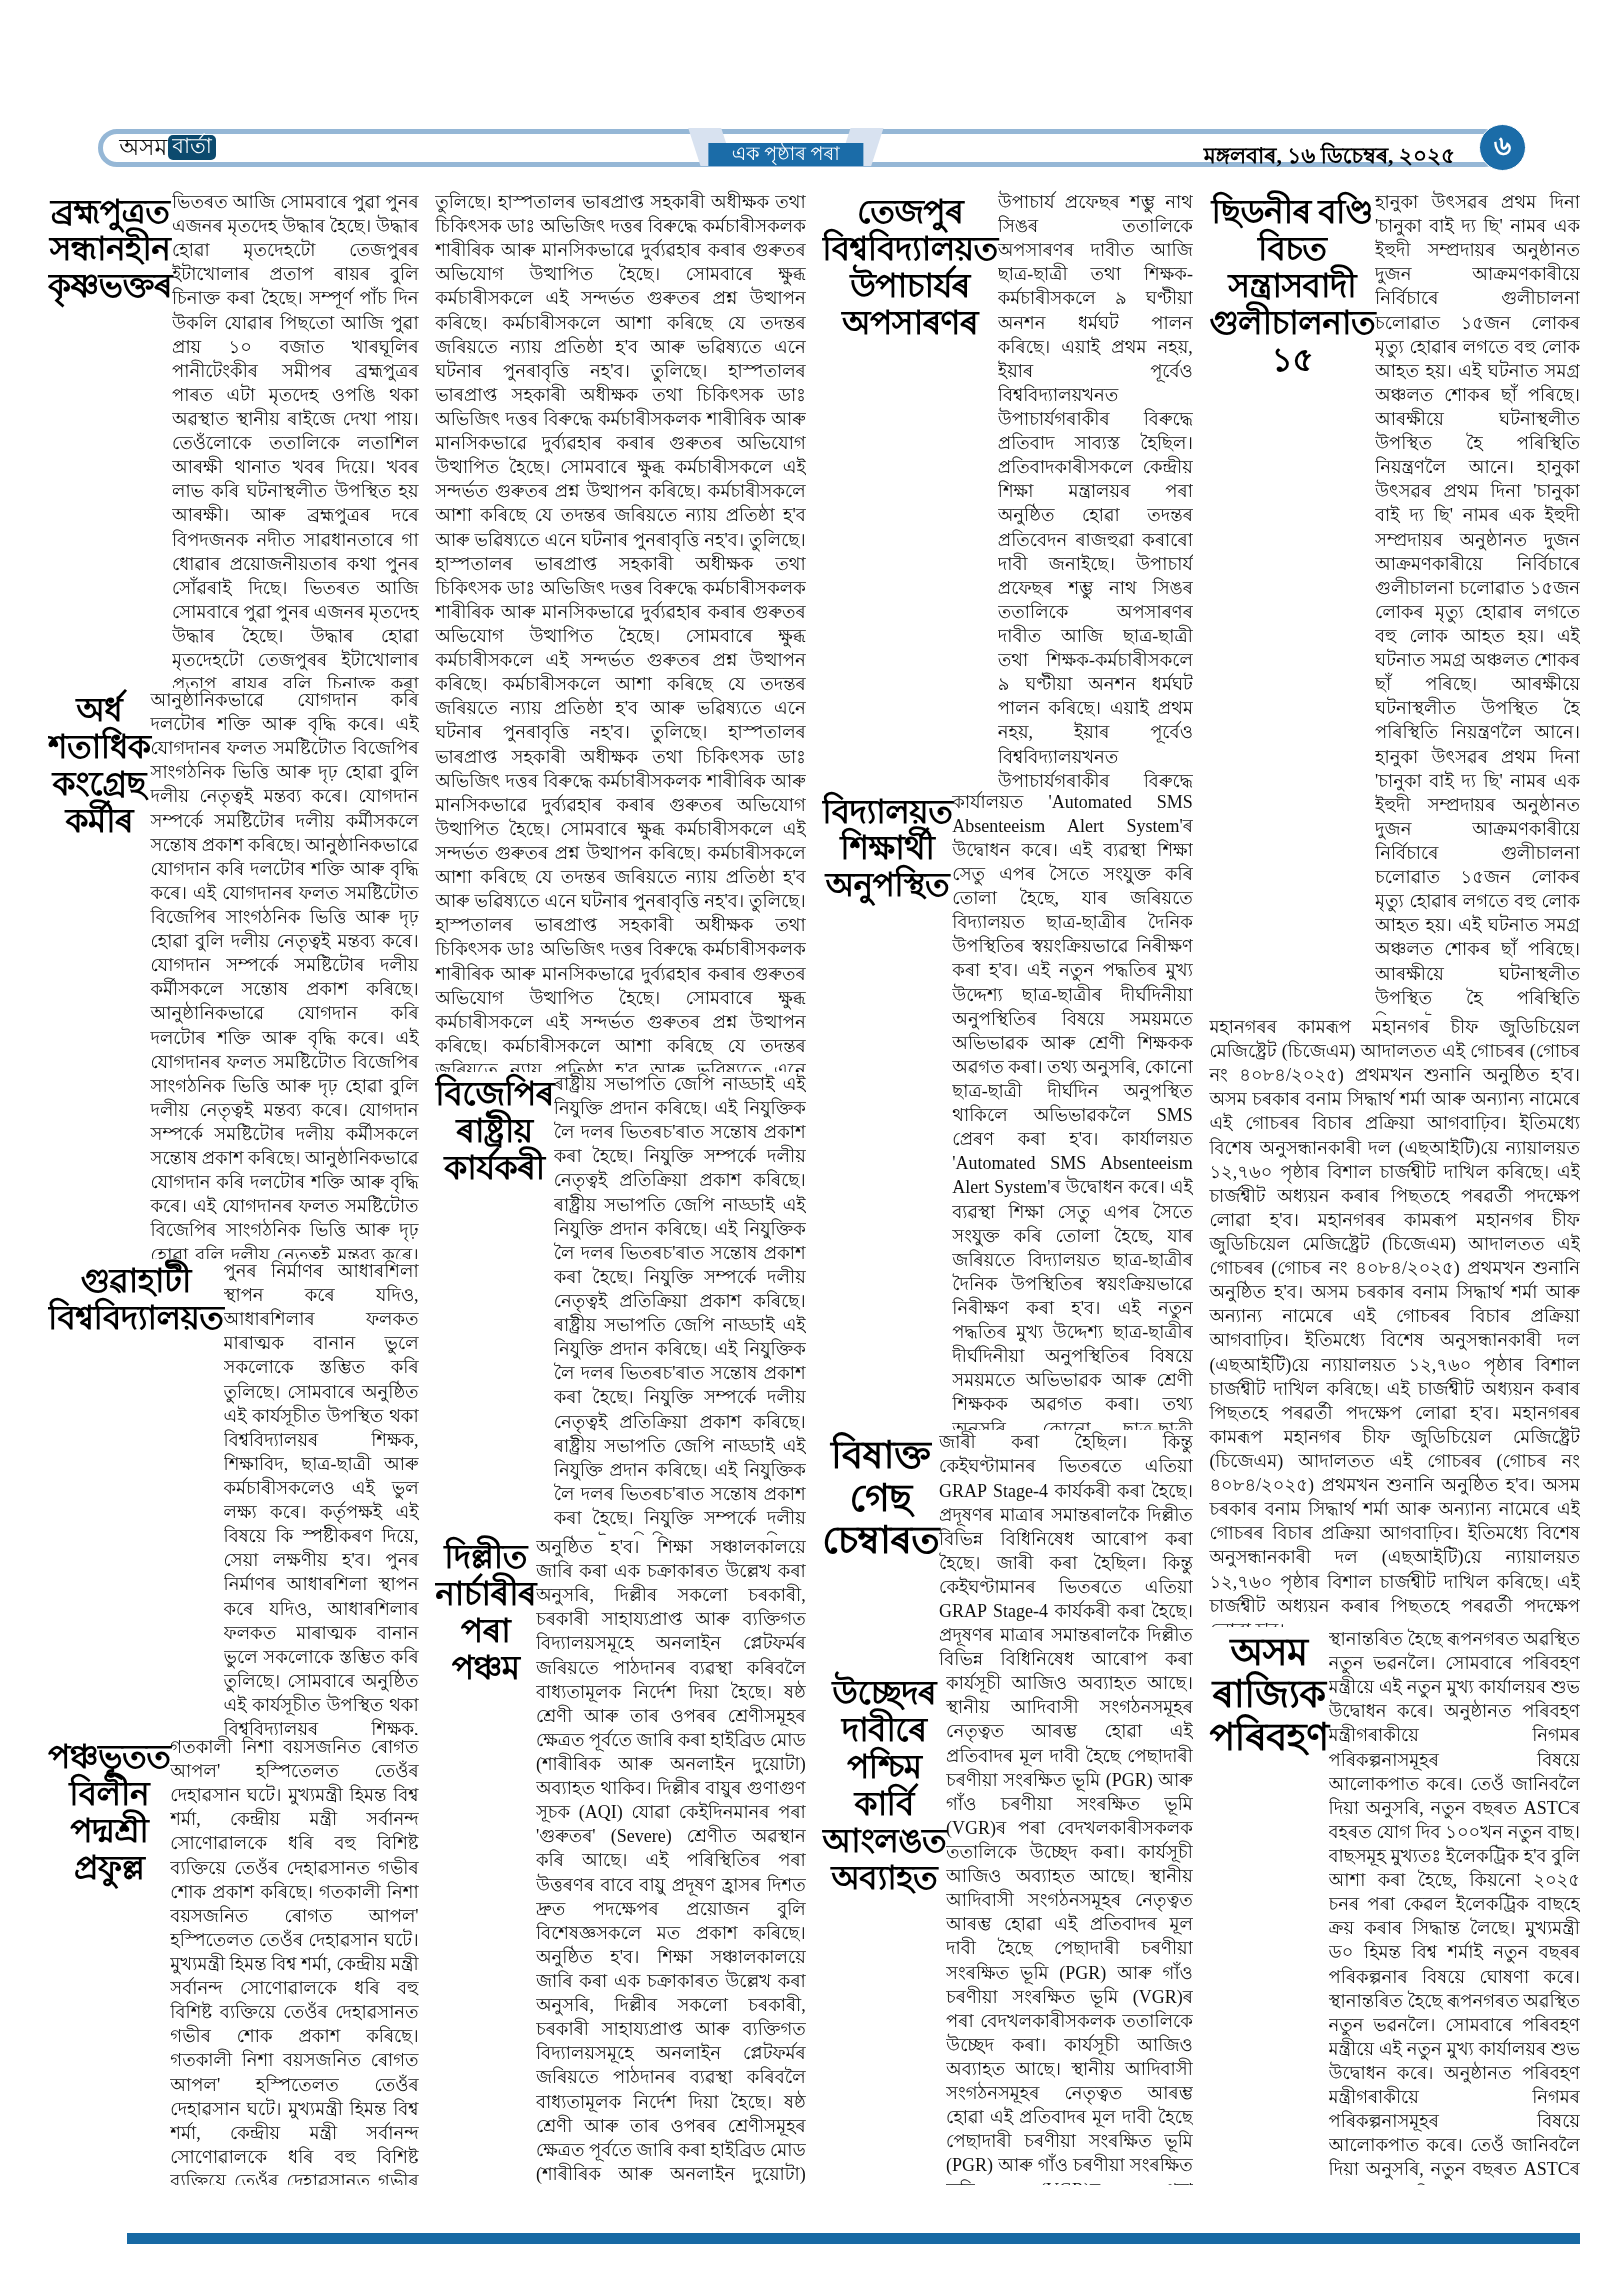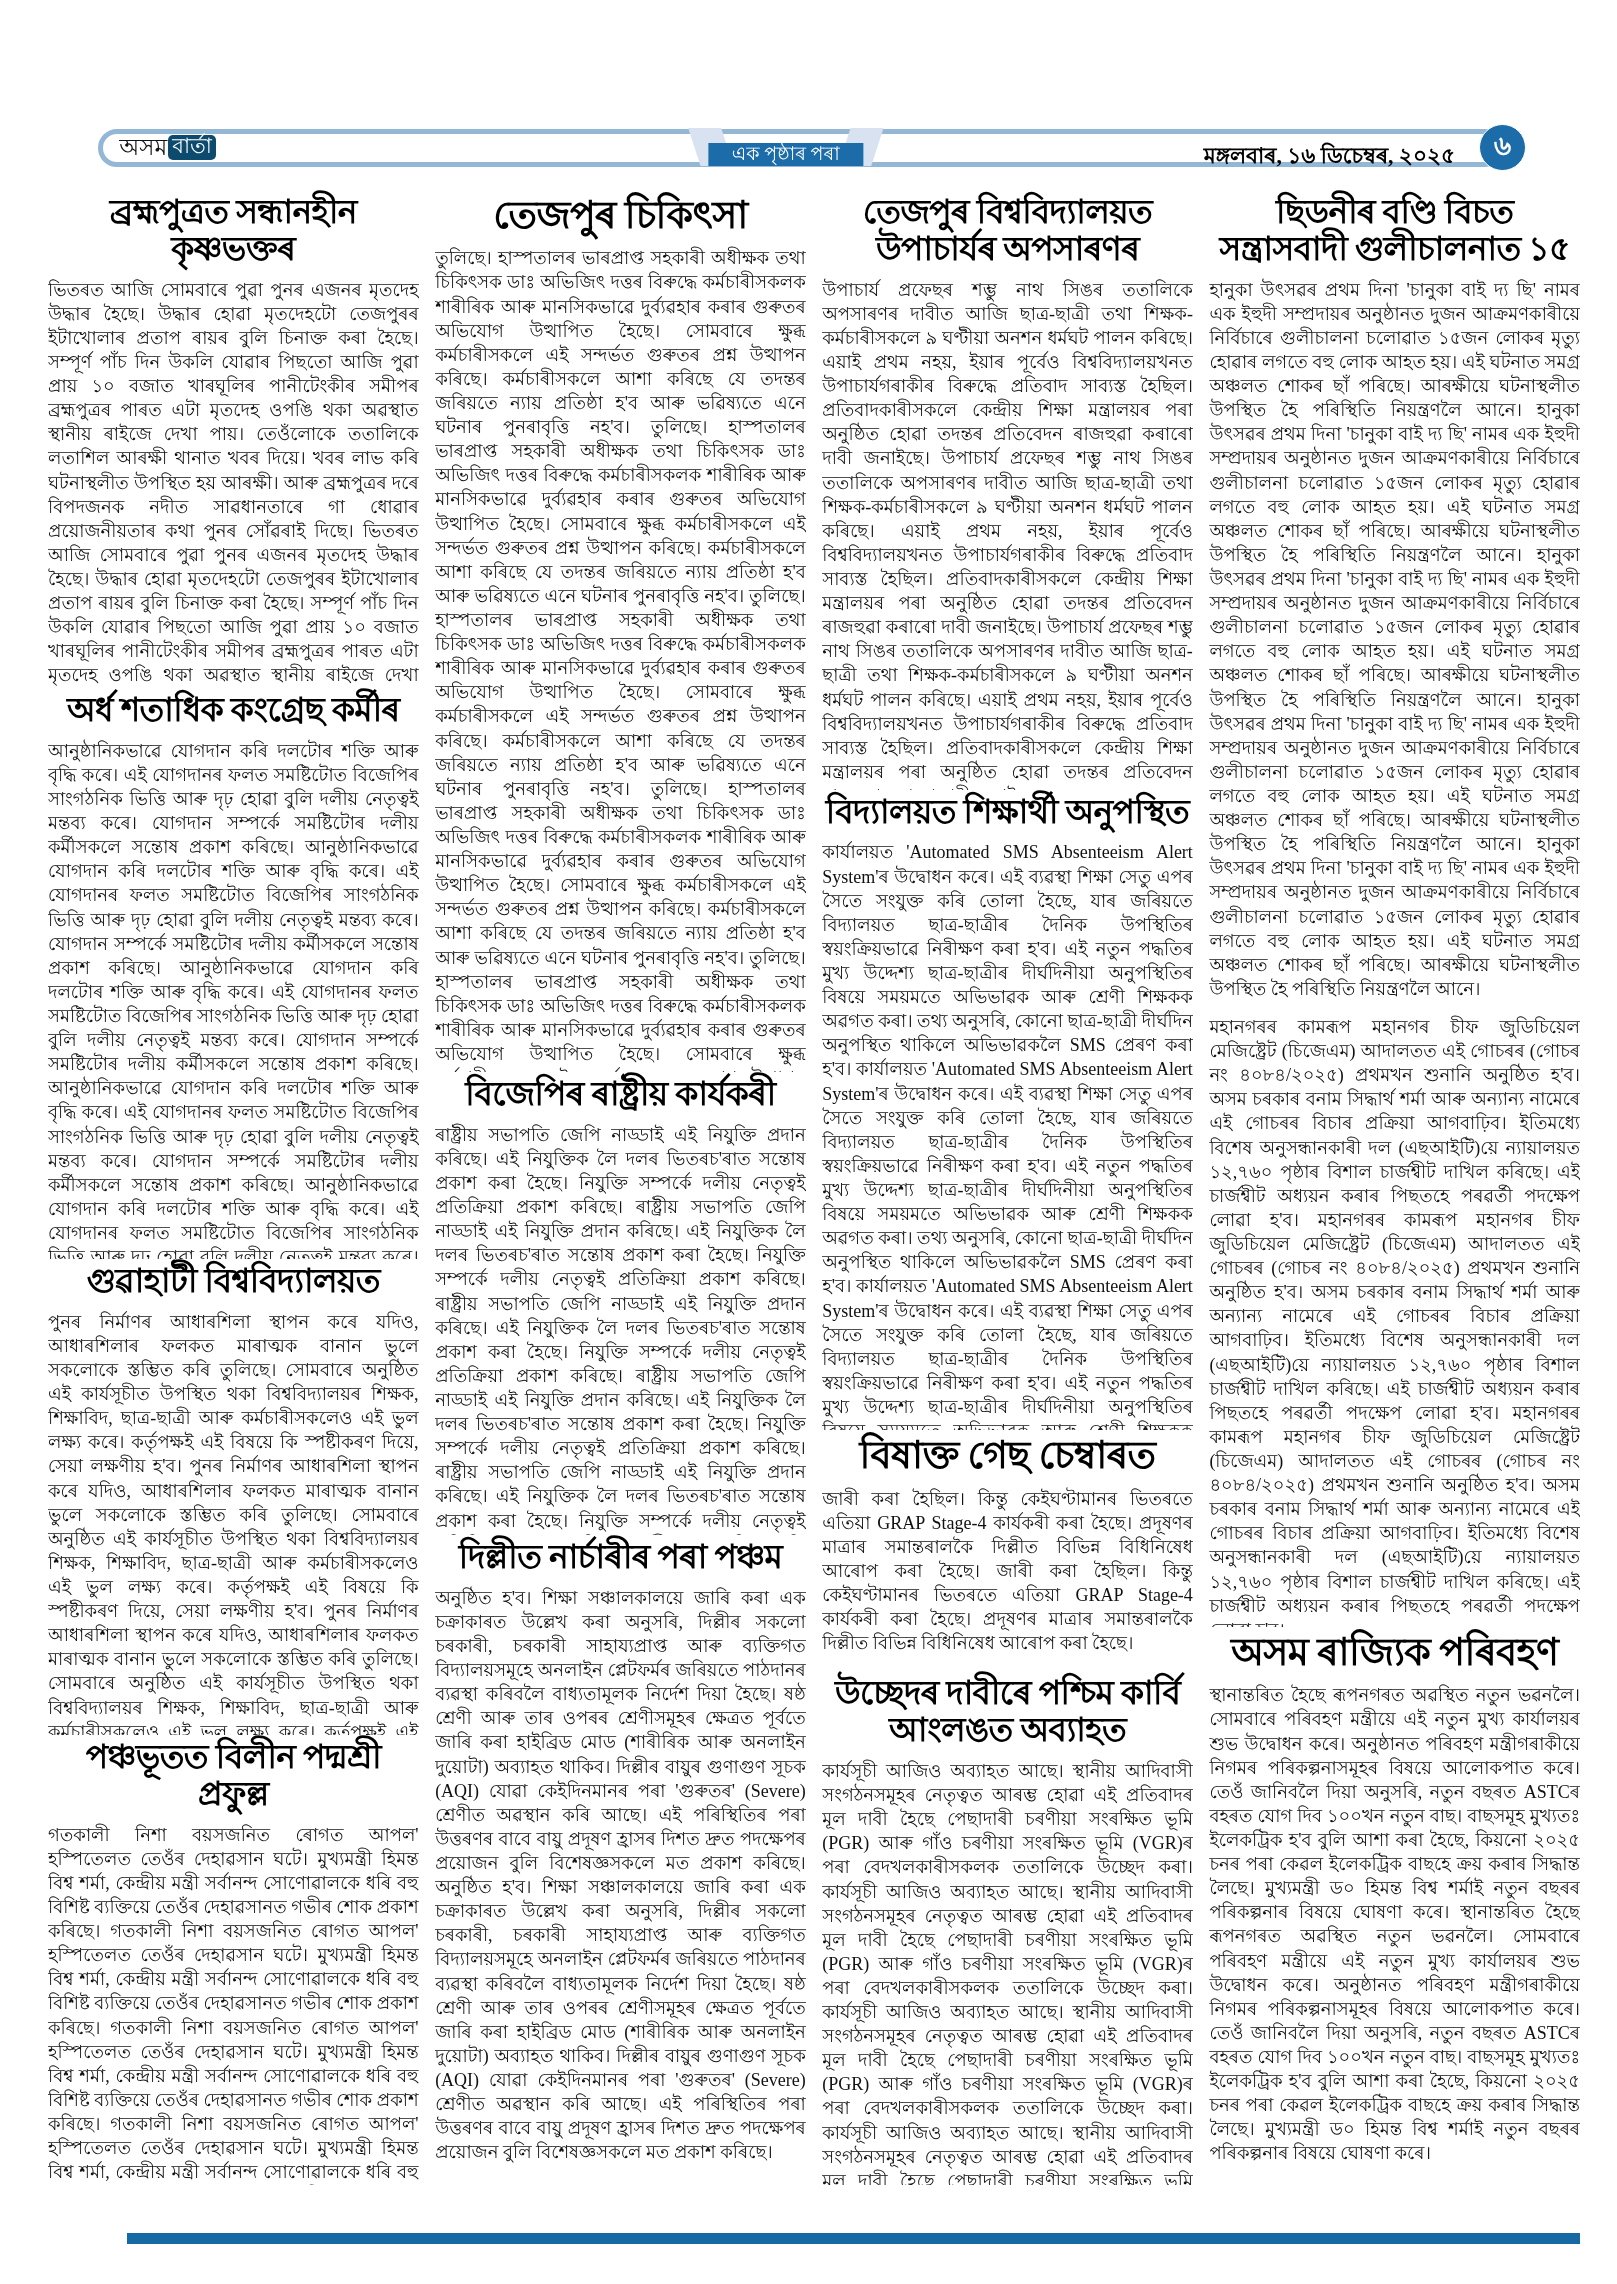--- a/index.html
+++ b/index.html
@@ -59,21 +59,21 @@
     display: flex; align-items: center; justify-content: center;
   }
 
   
   .content {
     position: absolute; left: 48px; top: 190px;
     width: 1532px; height: 1995px;
     display: flex; gap: 16.5px;
   }
   .col { flex: 1 1 0; display: flex; flex-direction: column; min-width: 0; }
-  .art { overflow: hidden; display: flex; flex-direction: column; }
+  .art { overflow: hidden; display: flex; flex-direction: row; }
   .hl {
     font-size: 33px; line-height: 1.12; font-weight: 700; color: #000;
     text-align: center; margin: 3.8px 0 10px 0;
     letter-spacing: -0.6px;
   }
   .hl.big { font-size: 38px; }
   .art-body {
     flex: 1 1 auto; overflow: hidden;
     font-size: 18px; line-height: 1.34; color: #111;
     text-align: justify;
@@ -120,21 +120,20 @@
         <div class="art-body">পুনৰ নিৰ্মাণৰ আধাৰশিলা স্থাপন কৰে যদিও, আধাৰশিলাৰ ফলকত মাৰাত্মক বানান ভুলে সকলোকে স্তম্ভিত কৰি তুলিছে। সোমবাৰে অনুষ্ঠিত এই কাৰ্যসূচীত উপস্থিত থকা বিশ্ববিদ্যালয়ৰ শিক্ষক, শিক্ষাবিদ, ছাত্ৰ-ছাত্ৰী আৰু কৰ্মচাৰীসকলেও এই ভুল লক্ষ্য কৰে। কৰ্তৃপক্ষই এই বিষয়ে কি স্পষ্টীকৰণ দিয়ে, সেয়া লক্ষণীয় হ'ব। পুনৰ নিৰ্মাণৰ আধাৰশিলা স্থাপন কৰে যদিও, আধাৰশিলাৰ ফলকত মাৰাত্মক বানান ভুলে সকলোকে স্তম্ভিত কৰি তুলিছে। সোমবাৰে অনুষ্ঠিত এই কাৰ্যসূচীত উপস্থিত থকা বিশ্ববিদ্যালয়ৰ শিক্ষক, শিক্ষাবিদ, ছাত্ৰ-ছাত্ৰী আৰু কৰ্মচাৰীসকলেও এই ভুল লক্ষ্য কৰে। কৰ্তৃপক্ষই এই বিষয়ে কি স্পষ্টীকৰণ দিয়ে, সেয়া লক্ষণীয় হ'ব। পুনৰ নিৰ্মাণৰ আধাৰশিলা স্থাপন কৰে যদিও, আধাৰশিলাৰ ফলকত মাৰাত্মক বানান ভুলে সকলোকে স্তম্ভিত কৰি তুলিছে। সোমবাৰে অনুষ্ঠিত এই কাৰ্যসূচীত উপস্থিত থকা বিশ্ববিদ্যালয়ৰ শিক্ষক, শিক্ষাবিদ, ছাত্ৰ-ছাত্ৰী আৰু কৰ্মচাৰীসকলেও এই ভুল লক্ষ্য কৰে। কৰ্তৃপক্ষই এই বিষয়ে কি স্পষ্টীকৰণ দিয়ে, সেয়া লক্ষণীয় হ'ব। পুনৰ নিৰ্মাণৰ আধাৰশিলা স্থাপন কৰে যদিও, আধাৰশিলাৰ ফলকত মাৰাত্মক বানান ভুলে সকলোকে স্তম্ভিত কৰি তুলিছে। সোমবাৰে অনুষ্ঠিত এই কাৰ্যসূচীত উপস্থিত থকা বিশ্ববিদ্যালয়ৰ শিক্ষক, শিক্ষাবিদ, ছাত্ৰ-ছাত্ৰী আৰু কৰ্মচাৰীসকলেও এই ভুল লক্ষ্য কৰে। কৰ্তৃপক্ষই এই বিষয়ে কি স্পষ্টীকৰণ দিয়ে, সেয়া লক্ষণীয় হ'ব।</div>
       </article>
       <article class="art" style="height:450px">
         <h2 class="hl">পঞ্চভূতত বিলীন পদ্মশ্ৰী প্ৰফুল্ল</h2>
         <div class="art-body">গতকালী নিশা বয়সজনিত ৰোগত আপল' হস্পিতেলত তেওঁৰ দেহাৱসান ঘটে। মুখ্যমন্ত্ৰী হিমন্ত বিশ্ব শৰ্মা, কেন্দ্ৰীয় মন্ত্ৰী সৰ্বানন্দ সোণোৱালকে ধৰি বহু বিশিষ্ট ব্যক্তিয়ে তেওঁৰ দেহাৱসানত গভীৰ শোক প্ৰকাশ কৰিছে। গতকালী নিশা বয়সজনিত ৰোগত আপল' হস্পিতেলত তেওঁৰ দেহাৱসান ঘটে। মুখ্যমন্ত্ৰী হিমন্ত বিশ্ব শৰ্মা, কেন্দ্ৰীয় মন্ত্ৰী সৰ্বানন্দ সোণোৱালকে ধৰি বহু বিশিষ্ট ব্যক্তিয়ে তেওঁৰ দেহাৱসানত গভীৰ শোক প্ৰকাশ কৰিছে। গতকালী নিশা বয়সজনিত ৰোগত আপল' হস্পিতেলত তেওঁৰ দেহাৱসান ঘটে। মুখ্যমন্ত্ৰী হিমন্ত বিশ্ব শৰ্মা, কেন্দ্ৰীয় মন্ত্ৰী সৰ্বানন্দ সোণোৱালকে ধৰি বহু বিশিষ্ট ব্যক্তিয়ে তেওঁৰ দেহাৱসানত গভীৰ শোক প্ৰকাশ কৰিছে। গতকালী নিশা বয়সজনিত ৰোগত আপল' হস্পিতেলত তেওঁৰ দেহাৱসান ঘটে। মুখ্যমন্ত্ৰী হিমন্ত বিশ্ব শৰ্মা, কেন্দ্ৰীয় মন্ত্ৰী সৰ্বানন্দ সোণোৱালকে ধৰি বহু বিশিষ্ট ব্যক্তিয়ে তেওঁৰ দেহাৱসানত গভীৰ শোক প্ৰকাশ কৰিছে। গতকালী নিশা বয়সজনিত ৰোগত আপল' হস্পিতেলত তেওঁৰ দেহাৱসান ঘটে। মুখ্যমন্ত্ৰী হিমন্ত বিশ্ব শৰ্মা, কেন্দ্ৰীয় মন্ত্ৰী সৰ্বানন্দ সোণোৱালকে ধৰি বহু বিশিষ্ট ব্যক্তিয়ে তেওঁৰ দেহাৱসানত গভীৰ শোক প্ৰকাশ কৰিছে।</div>
       </article>
     </div>
 
     <div class="col">
       <article class="art" style="height:882px">
-        <h2 class="hl big">তেজপুৰ চিকিৎসা</h2>
         <div class="art-body">তুলিছে। হাস্পতালৰ ভাৰপ্ৰাপ্ত সহকাৰী অধীক্ষক তথা চিকিৎসক ডাঃ অভিজিৎ দত্তৰ বিৰুদ্ধে কৰ্মচাৰীসকলক শাৰীৰিক আৰু মানসিকভাৱে দুৰ্ব্যৱহাৰ কৰাৰ গুৰুতৰ অভিযোগ উত্থাপিত হৈছে। সোমবাৰে ক্ষুব্ধ কৰ্মচাৰীসকলে এই সন্দৰ্ভত গুৰুতৰ প্ৰশ্ন উত্থাপন কৰিছে। কৰ্মচাৰীসকলে আশা কৰিছে যে তদন্তৰ জৰিয়তে ন্যায় প্ৰতিষ্ঠা হ'ব আৰু ভৱিষ্যতে এনে ঘটনাৰ পুনৰাবৃত্তি নহ'ব। তুলিছে। হাস্পতালৰ ভাৰপ্ৰাপ্ত সহকাৰী অধীক্ষক তথা চিকিৎসক ডাঃ অভিজিৎ দত্তৰ বিৰুদ্ধে কৰ্মচাৰীসকলক শাৰীৰিক আৰু মানসিকভাৱে দুৰ্ব্যৱহাৰ কৰাৰ গুৰুতৰ অভিযোগ উত্থাপিত হৈছে। সোমবাৰে ক্ষুব্ধ কৰ্মচাৰীসকলে এই সন্দৰ্ভত গুৰুতৰ প্ৰশ্ন উত্থাপন কৰিছে। কৰ্মচাৰীসকলে আশা কৰিছে যে তদন্তৰ জৰিয়তে ন্যায় প্ৰতিষ্ঠা হ'ব আৰু ভৱিষ্যতে এনে ঘটনাৰ পুনৰাবৃত্তি নহ'ব। তুলিছে। হাস্পতালৰ ভাৰপ্ৰাপ্ত সহকাৰী অধীক্ষক তথা চিকিৎসক ডাঃ অভিজিৎ দত্তৰ বিৰুদ্ধে কৰ্মচাৰীসকলক শাৰীৰিক আৰু মানসিকভাৱে দুৰ্ব্যৱহাৰ কৰাৰ গুৰুতৰ অভিযোগ উত্থাপিত হৈছে। সোমবাৰে ক্ষুব্ধ কৰ্মচাৰীসকলে এই সন্দৰ্ভত গুৰুতৰ প্ৰশ্ন উত্থাপন কৰিছে। কৰ্মচাৰীসকলে আশা কৰিছে যে তদন্তৰ জৰিয়তে ন্যায় প্ৰতিষ্ঠা হ'ব আৰু ভৱিষ্যতে এনে ঘটনাৰ পুনৰাবৃত্তি নহ'ব। তুলিছে। হাস্পতালৰ ভাৰপ্ৰাপ্ত সহকাৰী অধীক্ষক তথা চিকিৎসক ডাঃ অভিজিৎ দত্তৰ বিৰুদ্ধে কৰ্মচাৰীসকলক শাৰীৰিক আৰু মানসিকভাৱে দুৰ্ব্যৱহাৰ কৰাৰ গুৰুতৰ অভিযোগ উত্থাপিত হৈছে। সোমবাৰে ক্ষুব্ধ কৰ্মচাৰীসকলে এই সন্দৰ্ভত গুৰুতৰ প্ৰশ্ন উত্থাপন কৰিছে। কৰ্মচাৰীসকলে আশা কৰিছে যে তদন্তৰ জৰিয়তে ন্যায় প্ৰতিষ্ঠা হ'ব আৰু ভৱিষ্যতে এনে ঘটনাৰ পুনৰাবৃত্তি নহ'ব। তুলিছে। হাস্পতালৰ ভাৰপ্ৰাপ্ত সহকাৰী অধীক্ষক তথা চিকিৎসক ডাঃ অভিজিৎ দত্তৰ বিৰুদ্ধে কৰ্মচাৰীসকলক শাৰীৰিক আৰু মানসিকভাৱে দুৰ্ব্যৱহাৰ কৰাৰ গুৰুতৰ অভিযোগ উত্থাপিত হৈছে। সোমবাৰে ক্ষুব্ধ কৰ্মচাৰীসকলে এই সন্দৰ্ভত গুৰুতৰ প্ৰশ্ন উত্থাপন কৰিছে। কৰ্মচাৰীসকলে আশা কৰিছে যে তদন্তৰ জৰিয়তে ন্যায় প্ৰতিষ্ঠা হ'ব আৰু ভৱিষ্যতে এনে ঘটনাৰ পুনৰাবৃত্তি নহ'ব।</div>
       </article>
       <article class="art" style="height:463px">
         <h2 class="hl">বিজেপিৰ ৰাষ্ট্ৰীয় কাৰ্যকৰী</h2>
         <div class="art-body">ৰাষ্ট্ৰীয় সভাপতি জেপি নাড্ডাই এই নিযুক্তি প্ৰদান কৰিছে। এই নিযুক্তিক লৈ দলৰ ভিতৰচ'ৰাত সন্তোষ প্ৰকাশ কৰা হৈছে। নিযুক্তি সম্পৰ্কে দলীয় নেতৃত্বই প্ৰতিক্ৰিয়া প্ৰকাশ কৰিছে। ৰাষ্ট্ৰীয় সভাপতি জেপি নাড্ডাই এই নিযুক্তি প্ৰদান কৰিছে। এই নিযুক্তিক লৈ দলৰ ভিতৰচ'ৰাত সন্তোষ প্ৰকাশ কৰা হৈছে। নিযুক্তি সম্পৰ্কে দলীয় নেতৃত্বই প্ৰতিক্ৰিয়া প্ৰকাশ কৰিছে। ৰাষ্ট্ৰীয় সভাপতি জেপি নাড্ডাই এই নিযুক্তি প্ৰদান কৰিছে। এই নিযুক্তিক লৈ দলৰ ভিতৰচ'ৰাত সন্তোষ প্ৰকাশ কৰা হৈছে। নিযুক্তি সম্পৰ্কে দলীয় নেতৃত্বই প্ৰতিক্ৰিয়া প্ৰকাশ কৰিছে। ৰাষ্ট্ৰীয় সভাপতি জেপি নাড্ডাই এই নিযুক্তি প্ৰদান কৰিছে। এই নিযুক্তিক লৈ দলৰ ভিতৰচ'ৰাত সন্তোষ প্ৰকাশ কৰা হৈছে। নিযুক্তি সম্পৰ্কে দলীয় নেতৃত্বই প্ৰতিক্ৰিয়া প্ৰকাশ কৰিছে। ৰাষ্ট্ৰীয় সভাপতি জেপি নাড্ডাই এই নিযুক্তি প্ৰদান কৰিছে। এই নিযুক্তিক লৈ দলৰ ভিতৰচ'ৰাত সন্তোষ প্ৰকাশ কৰা হৈছে। নিযুক্তি সম্পৰ্কে দলীয় নেতৃত্বই প্ৰতিক্ৰিয়া প্ৰকাশ কৰিছে। ৰাষ্ট্ৰীয় সভাপতি জেপি নাড্ডাই এই নিযুক্তি প্ৰদান কৰিছে। এই নিযুক্তিক লৈ দলৰ ভিতৰচ'ৰাত সন্তোষ প্ৰকাশ কৰা হৈছে। নিযুক্তি সম্পৰ্কে দলীয় নেতৃত্বই প্ৰতিক্ৰিয়া প্ৰকাশ কৰিছে।</div>
       </article>
       <article class="art" style="height:650px">
         <h2 class="hl">দিল্লীত নাৰ্চাৰীৰ পৰা পঞ্চম</h2>
         <div class="art-body">অনুষ্ঠিত হ'ব। শিক্ষা সঞ্চালকালয়ে জাৰি কৰা এক চক্ৰাকাৰত উল্লেখ কৰা অনুসৰি, দিল্লীৰ সকলো চৰকাৰী, চৰকাৰী সাহায্যপ্ৰাপ্ত আৰু ব্যক্তিগত বিদ্যালয়সমূহে অনলাইন প্লেটফৰ্মৰ জৰিয়তে পাঠদানৰ ব্যৱস্থা কৰিবলৈ বাধ্যতামূলক নিৰ্দেশ দিয়া হৈছে। ষষ্ঠ শ্ৰেণী আৰু তাৰ ওপৰৰ শ্ৰেণীসমূহৰ ক্ষেত্ৰত পূৰ্বতে জাৰি কৰা হাইব্ৰিড মোড (শাৰীৰিক আৰু অনলাইন দুয়োটা) অব্যাহত থাকিব। দিল্লীৰ বায়ুৰ গুণাগুণ সূচক (AQI) যোৱা কেইদিনমানৰ পৰা 'গুৰুতৰ' (Severe) শ্ৰেণীত অৱস্থান কৰি আছে। এই পৰিস্থিতিৰ পৰা উত্তৰণৰ বাবে বায়ু প্ৰদূষণ হ্ৰাসৰ দিশত দ্ৰুত পদক্ষেপৰ প্ৰয়োজন বুলি বিশেষজ্ঞসকলে মত প্ৰকাশ কৰিছে। অনুষ্ঠিত হ'ব। শিক্ষা সঞ্চালকালয়ে জাৰি কৰা এক চক্ৰাকাৰত উল্লেখ কৰা অনুসৰি, দিল্লীৰ সকলো চৰকাৰী, চৰকাৰী সাহায্যপ্ৰাপ্ত আৰু ব্যক্তিগত বিদ্যালয়সমূহে অনলাইন প্লেটফৰ্মৰ জৰিয়তে পাঠদানৰ ব্যৱস্থা কৰিবলৈ বাধ্যতামূলক নিৰ্দেশ দিয়া হৈছে। ষষ্ঠ শ্ৰেণী আৰু তাৰ ওপৰৰ শ্ৰেণীসমূহৰ ক্ষেত্ৰত পূৰ্বতে জাৰি কৰা হাইব্ৰিড মোড (শাৰীৰিক আৰু অনলাইন দুয়োটা) অব্যাহত থাকিব। দিল্লীৰ বায়ুৰ গুণাগুণ সূচক (AQI) যোৱা কেইদিনমানৰ পৰা 'গুৰুতৰ' (Severe) শ্ৰেণীত অৱস্থান কৰি আছে। এই পৰিস্থিতিৰ পৰা উত্তৰণৰ বাবে বায়ু প্ৰদূষণ হ্ৰাসৰ দিশত দ্ৰুত পদক্ষেপৰ প্ৰয়োজন বুলি বিশেষজ্ঞসকলে মত প্ৰকাশ কৰিছে।</div>
       </article>

